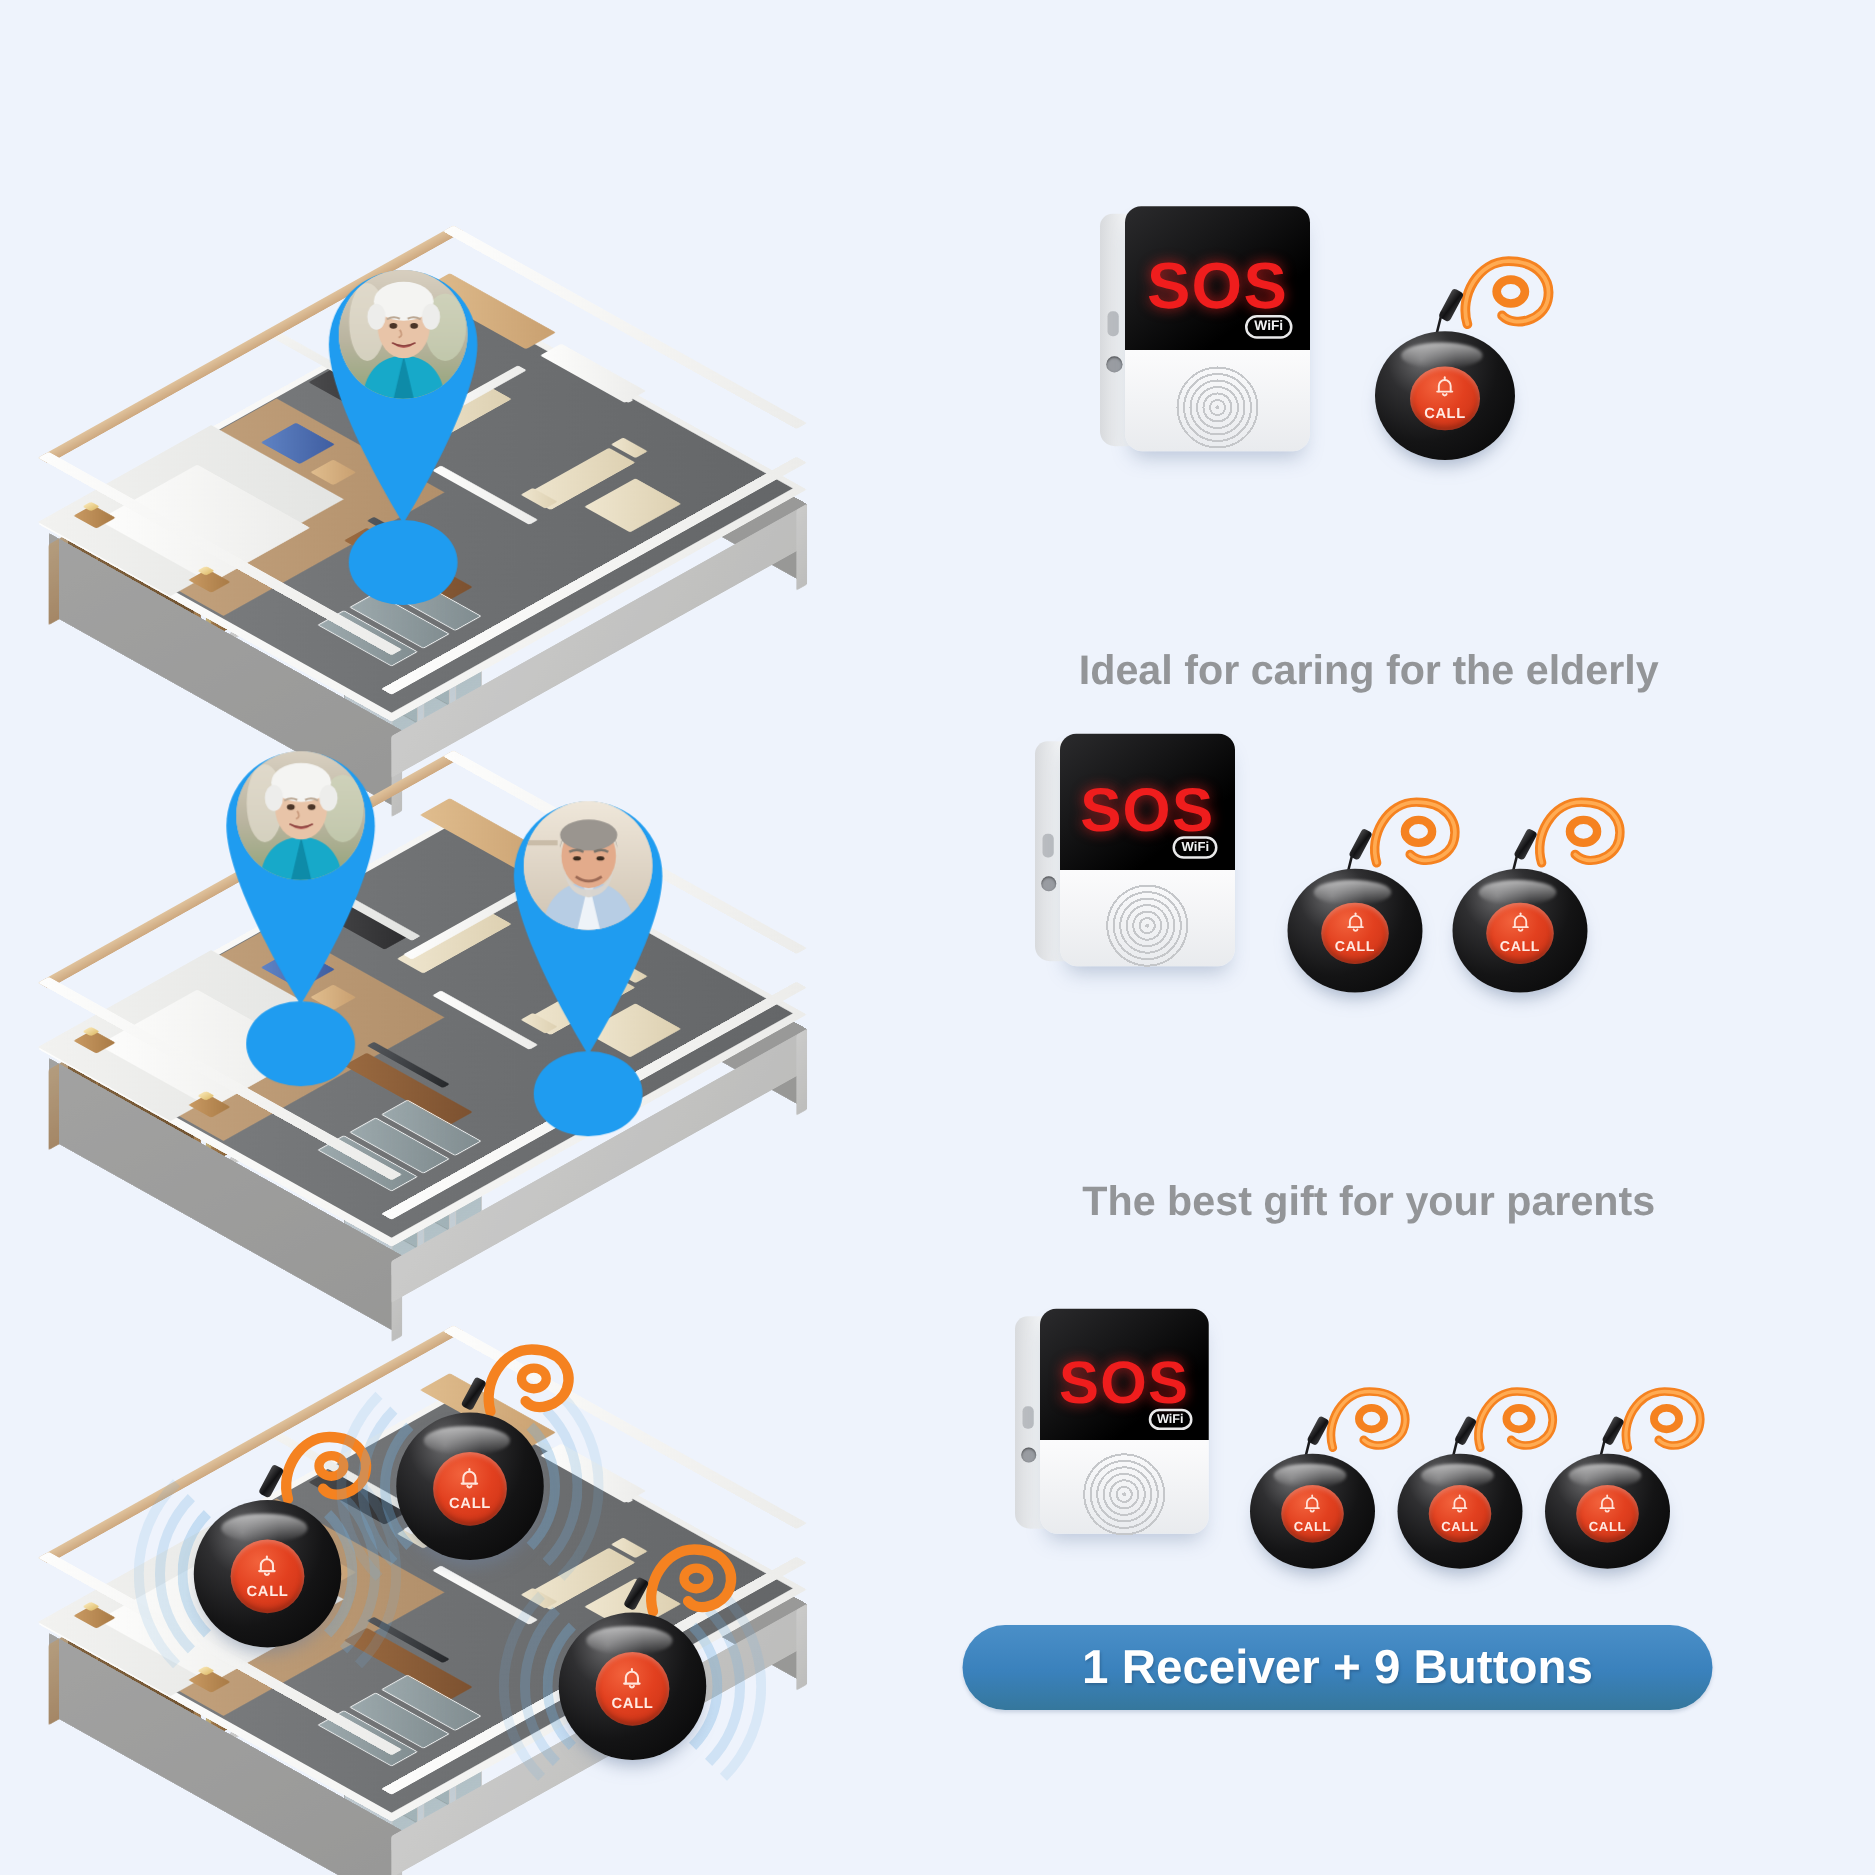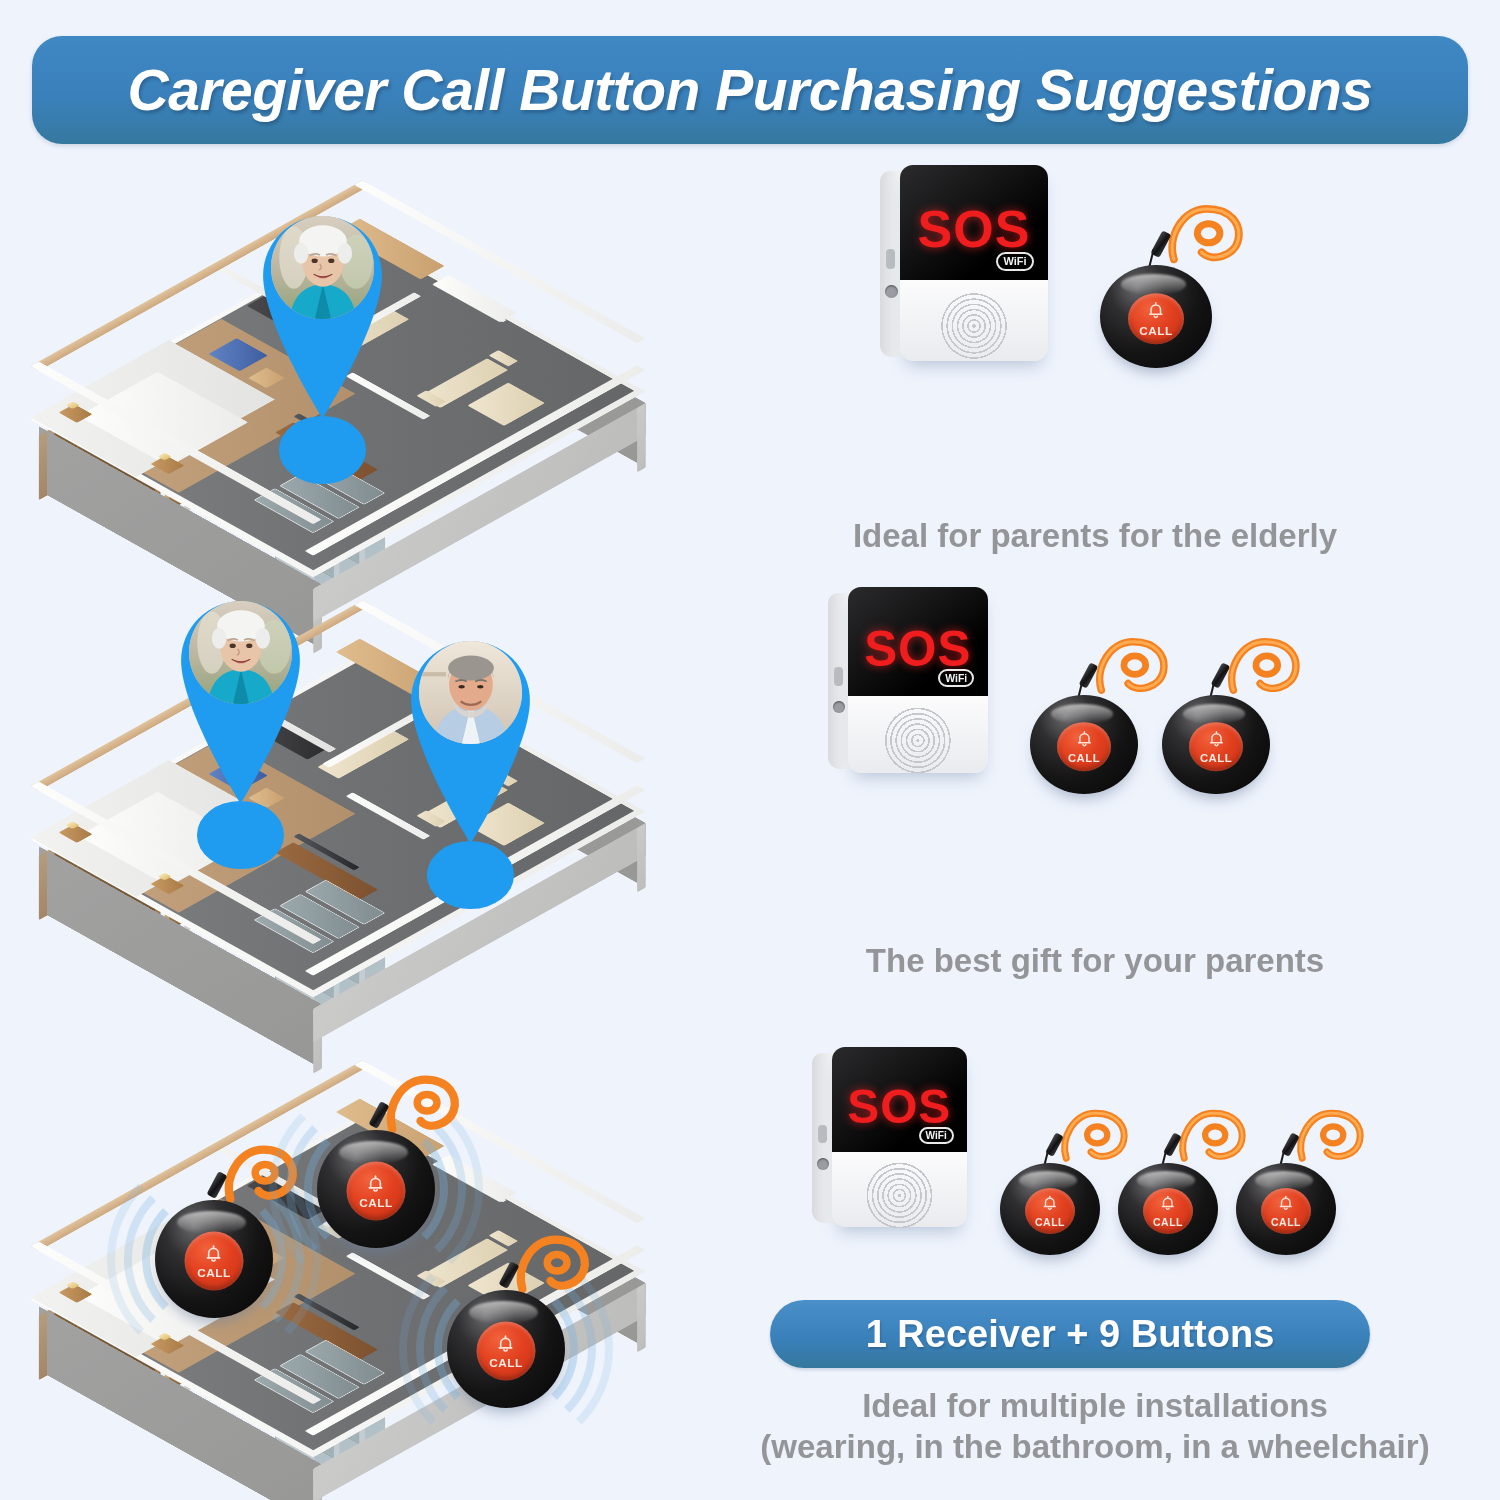--- a/index.html
+++ b/index.html
@@ -189,23 +189,20 @@
     position: absolute; border-radius: 50%;
     border: 8px solid rgba(116,178,226,.40);
     border-top-color: transparent; border-bottom-color: transparent;
   }
 </style>
 </head>
 <body>
 
 <div class="page">
 
-  <div class="title-banner">
-    <div class="title-text">Caregiver Call Button Purchasing Suggestions</div>
-  </div>
 
   <div class="row" id="row1">
 
     <div class="scene-wrap">
       <div class="scene" id="scene1">
           <div class="plan" style="left: 48px; top: 62px; width: 470px; height: 400px;">
             <div style="left: 0px; top: 0px; width: 470px; height: 400px; transform-style: preserve-3d; position: absolute;">
               <div class="obj white" style="left: 0px; top: 400px; width: 470px; height: 14px; transform-origin: center top; transform: rotateX(-90deg); filter: brightness(0.8);"></div>
               <div class="obj white" style="left: 470px; top: 0px; width: 14px; height: 400px; transform-origin: left center; transform: rotateY(90deg); filter: brightness(0.64);"></div>
               <div class="obj white" style="left: 0px; top: 0px; width: 470px; height: 400px; transform: translateZ(14px);"></div>
@@ -469,21 +466,21 @@
                     <path d="M4.6 17.2 h14.8"></path>
                     <path d="M10.1 19.6 a2 2 0 0 0 3.8 0"></path>
                   </svg></div>
                 <div class="cb-label" style="font-size: 11.76px; margin-top: 1.344px;">CALL</div>
               </div>
             </div>
           </div>
         </div>
 
       <div class="caption" style="top:360px;">
-        <div>Ideal for parents for the elderly</div>
+        <div>Ideal for caring for the elderly</div>
       </div>
     </div>
   </div>
 
   <div class="row" id="row2">
 
     <div class="scene-wrap">
       <div class="scene" id="scene2">
           <div class="plan" style="left: 48px; top: 62px; width: 470px; height: 400px;">
             <div style="left: 0px; top: 0px; width: 470px; height: 400px; transform-style: preserve-3d; position: absolute;">
@@ -1158,20 +1155,16 @@
                   </svg></div>
                 <div class="cb-label" style="font-size: 10.5px; margin-top: 1.2px;">CALL</div>
               </div>
             </div>
           </div>
         </div>
 
       <div class="pill" style="left:70px; top:265px; width:600px; height:68px;">
         <span class="pill-text">1 Receiver + 9 Buttons</span>
       </div>
-      <div class="caption" style="top:350px;">
-        <div>Ideal for multiple installations</div>
-        <div>(wearing, in the bathroom, in a wheelchair)</div>
-      </div>
     </div>
   </div>
 
 </div>
 
 </body></html>

